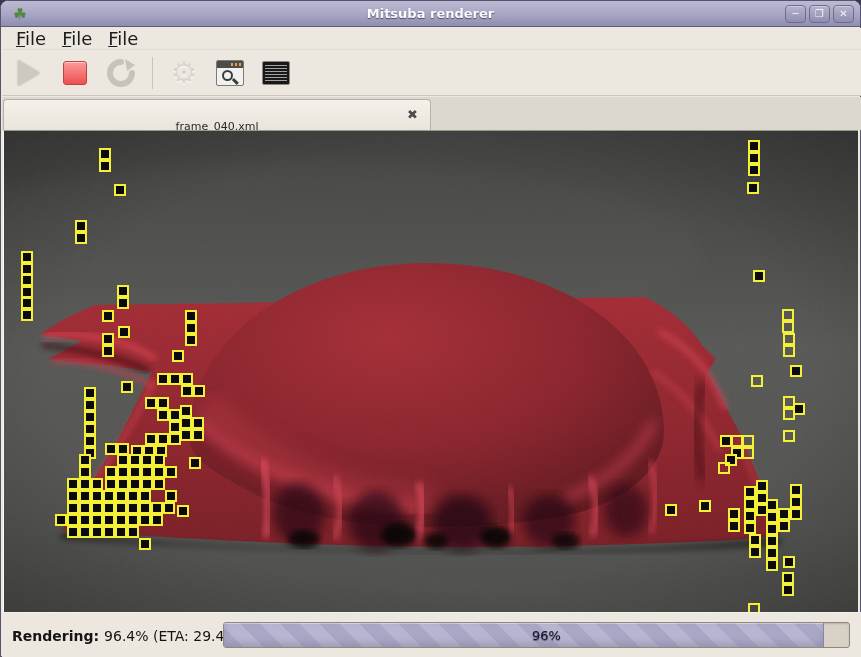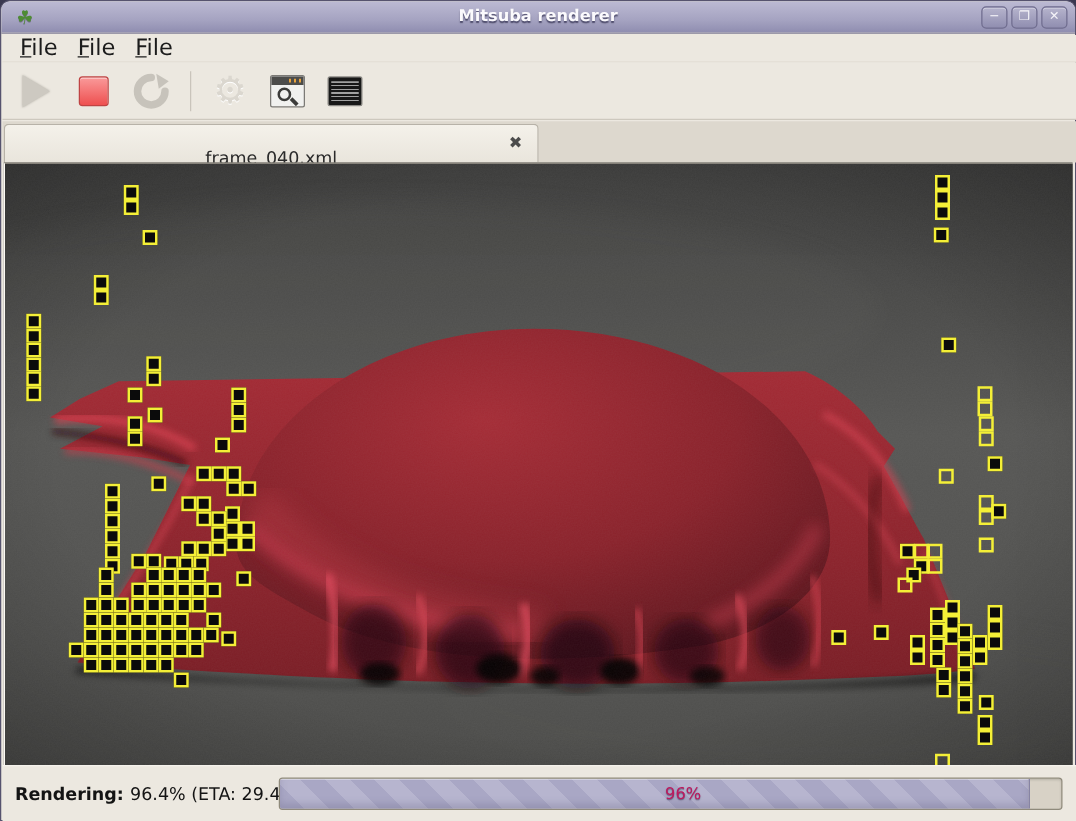--- a/index.html
+++ b/index.html
@@ -105,21 +105,21 @@
     position:absolute; left:1px; top:96px; width:859px; height:33px;
     background:#ddd8ce;
   }
   .tab {
     position:absolute; left:1px; top:2px; width:428px; height:31px;
     background:linear-gradient(#f4f1ea, #e9e5dc);
     border:1px solid #b7b2a8; border-bottom:none;
     border-radius:4px 4px 0 0;
     display:flex; align-items:center; justify-content:center;
   }
-  .tab-label { font-size:14px; color:#2a2a2a;margin-top:23px; }
+  .tab-label { font-size:11px; color:#2a2a2a;margin-top:23px; }
   .tab-close {
     position:absolute; right:12px; top:7px; font-size:13px; font-weight:bold;
     color:#4c4c4c; line-height:16px;
   }
   
   .renderview {
     position:absolute; left:2px; top:129px; width:855px; height:482px;
     background:#4b4b49;
     border-left:1px solid #fbf9f4;
     border-top:1px solid #9c978c;
@@ -154,21 +154,21 @@
   }
   .progress-fill {
     position:absolute; left:0; top:0; height:100%;
     background:repeating-linear-gradient(45deg, #a9a7c5 0 14px, #b7b5cf 14px 28px);
     border-right:1px solid #8784a4;
     box-shadow:inset 0 1px 0 rgba(255,255,255,.4), inset 0 -4px 6px rgba(90,88,120,.25);
   }
   .progress-label {
     position:absolute; left:0; right:0; top:0; height:100%;
     display:flex; align-items:center; justify-content:center;
-    font-size:13px; color:#be185d; text-shadow:0 1px 1px rgba(70,68,100,.8);padding-left:20px;
+    font-size:13px; color:#0f172a; text-shadow:0 1px 1px rgba(70,68,100,.8);padding-left:20px;
   }
 </style>
 </head>
 <body>
 
 <div class="window">
 
   <div class="titlebar">
     <div class="app-icon">☘</div>
     <div class="title-text">Mitsuba renderer</div>

